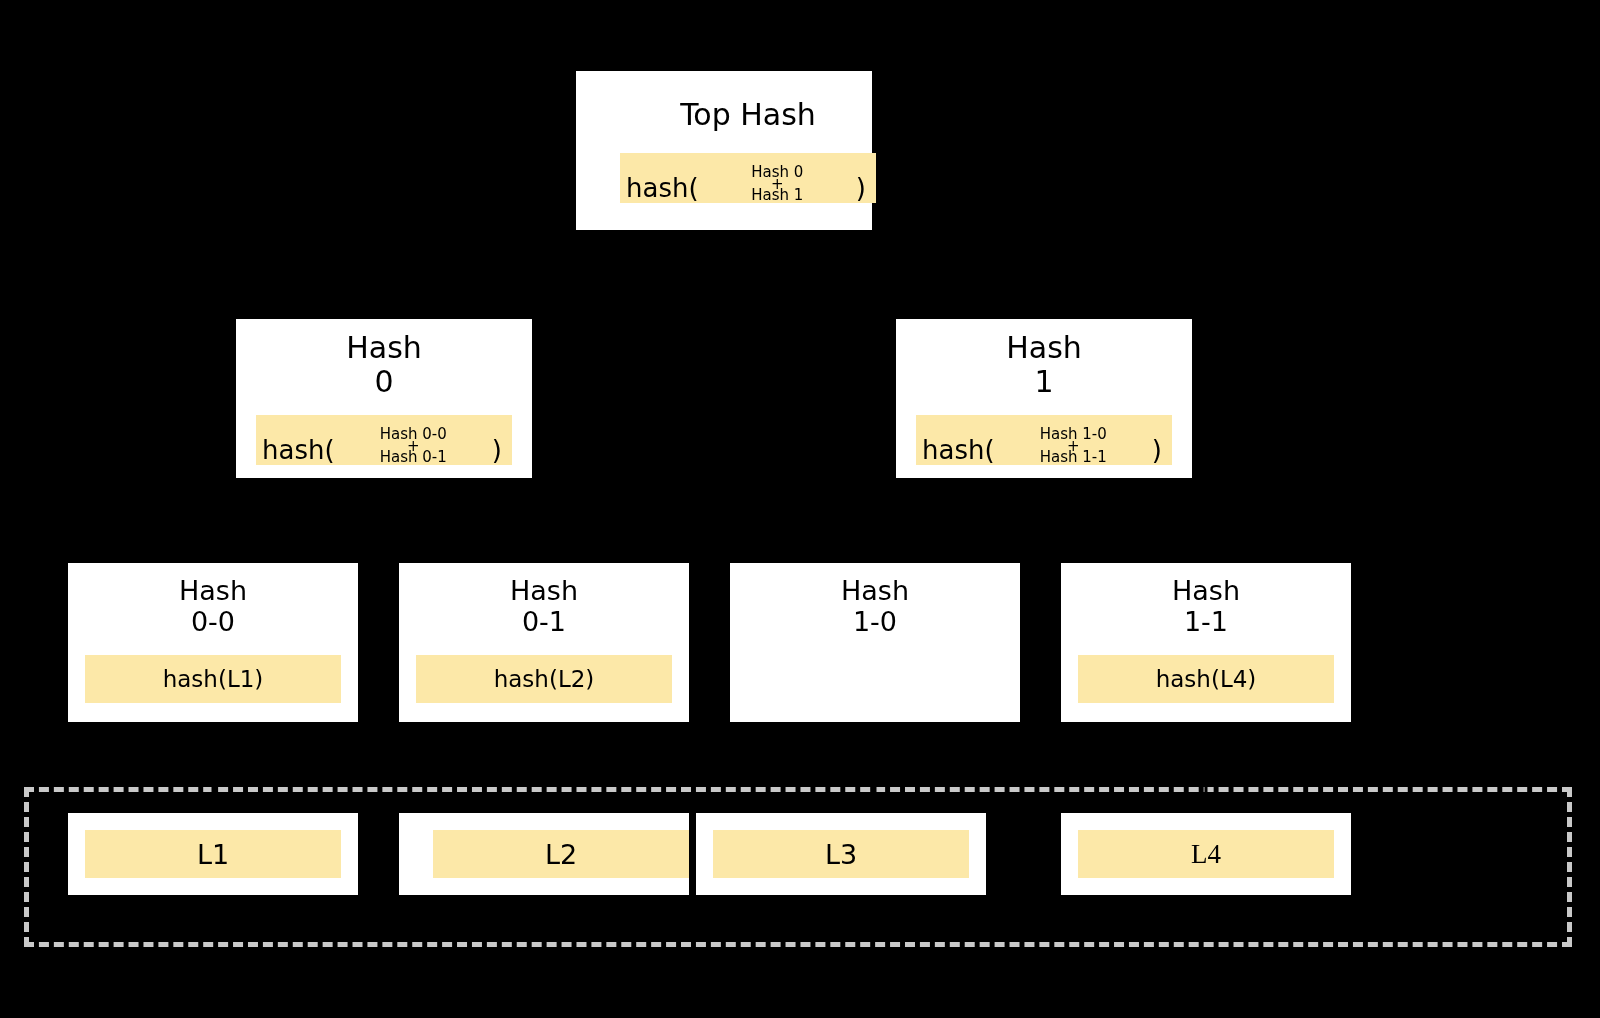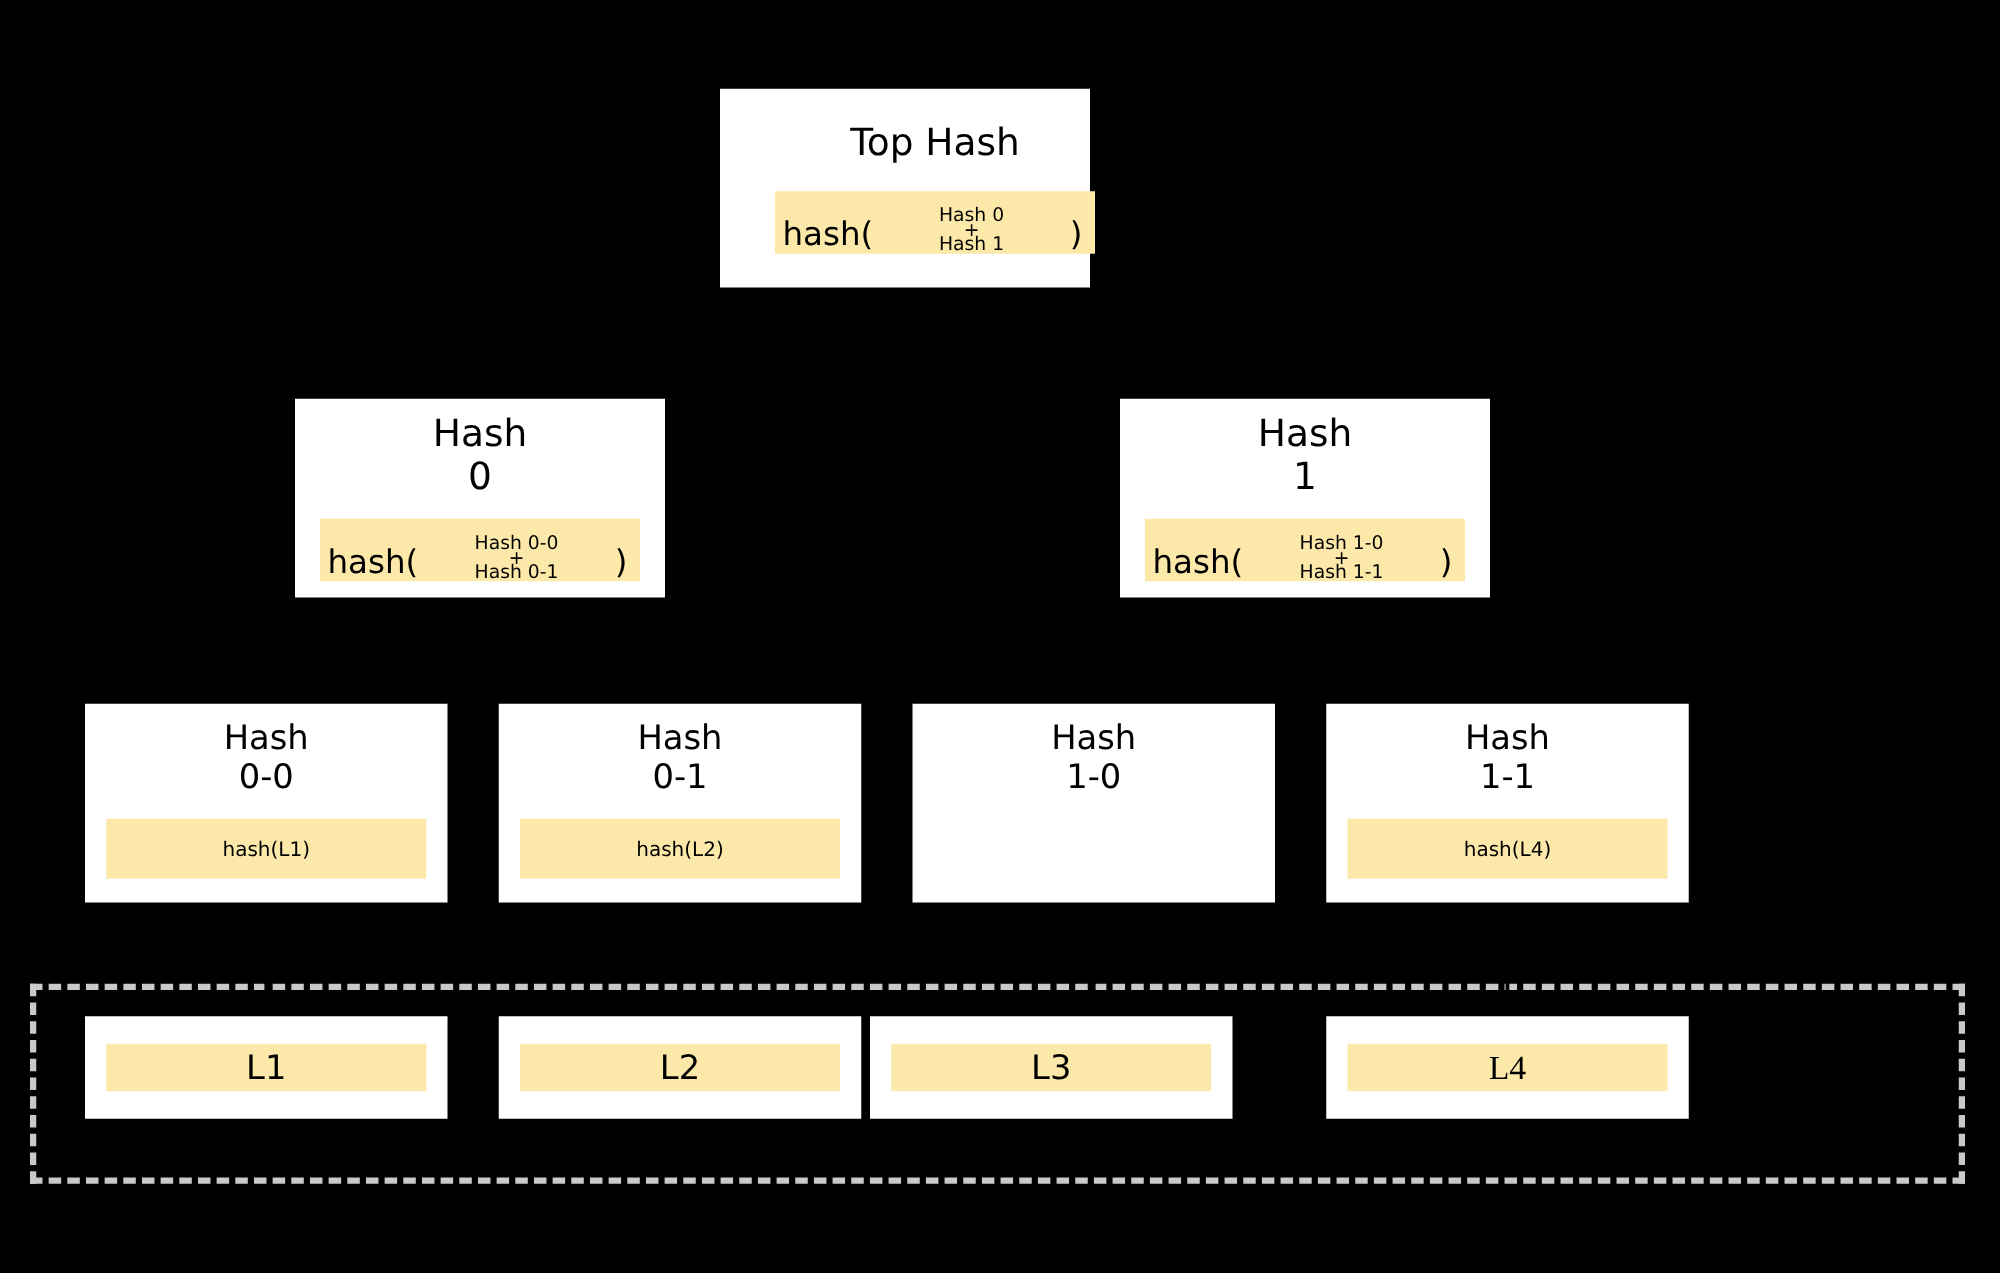--- a/index.html
+++ b/index.html
@@ -100,37 +100,37 @@
   #node-h10 { left: 730px; }
   #node-h11 { left: 1061px; }
   .level2 .node-title {
     font-size: 27px;
     margin-top: 13px;
   }
   .level2 .payload {
     width: 256px;
     height: 48px;
     margin-top: 18px;
-    font-size: 16px;
+    font-size: 23px;
   }
 
   
   .datablock {
     width: 290px;
     height: 82px;
     top: 813px;
     justify-content: center;
   }
   #node-l1 { left: 68px; }
-  #node-l2 { left: 399px; }
+  #node-l2 { left: 399px; align-items: flex-end; }
   #node-l3 { left: 696px; }
   #node-l4 { left: 1061px; font-family: Liberation Serif, serif; }
   .datablock .payload {
     width: 256px;
-    height: 38px;
+    height: 48px;
     font-size: 27px;
   }
 
   
   #data-region {
     position: absolute;
     left: 24px;
     top: 787px;
     width: 1548px;
     height: 160px;

